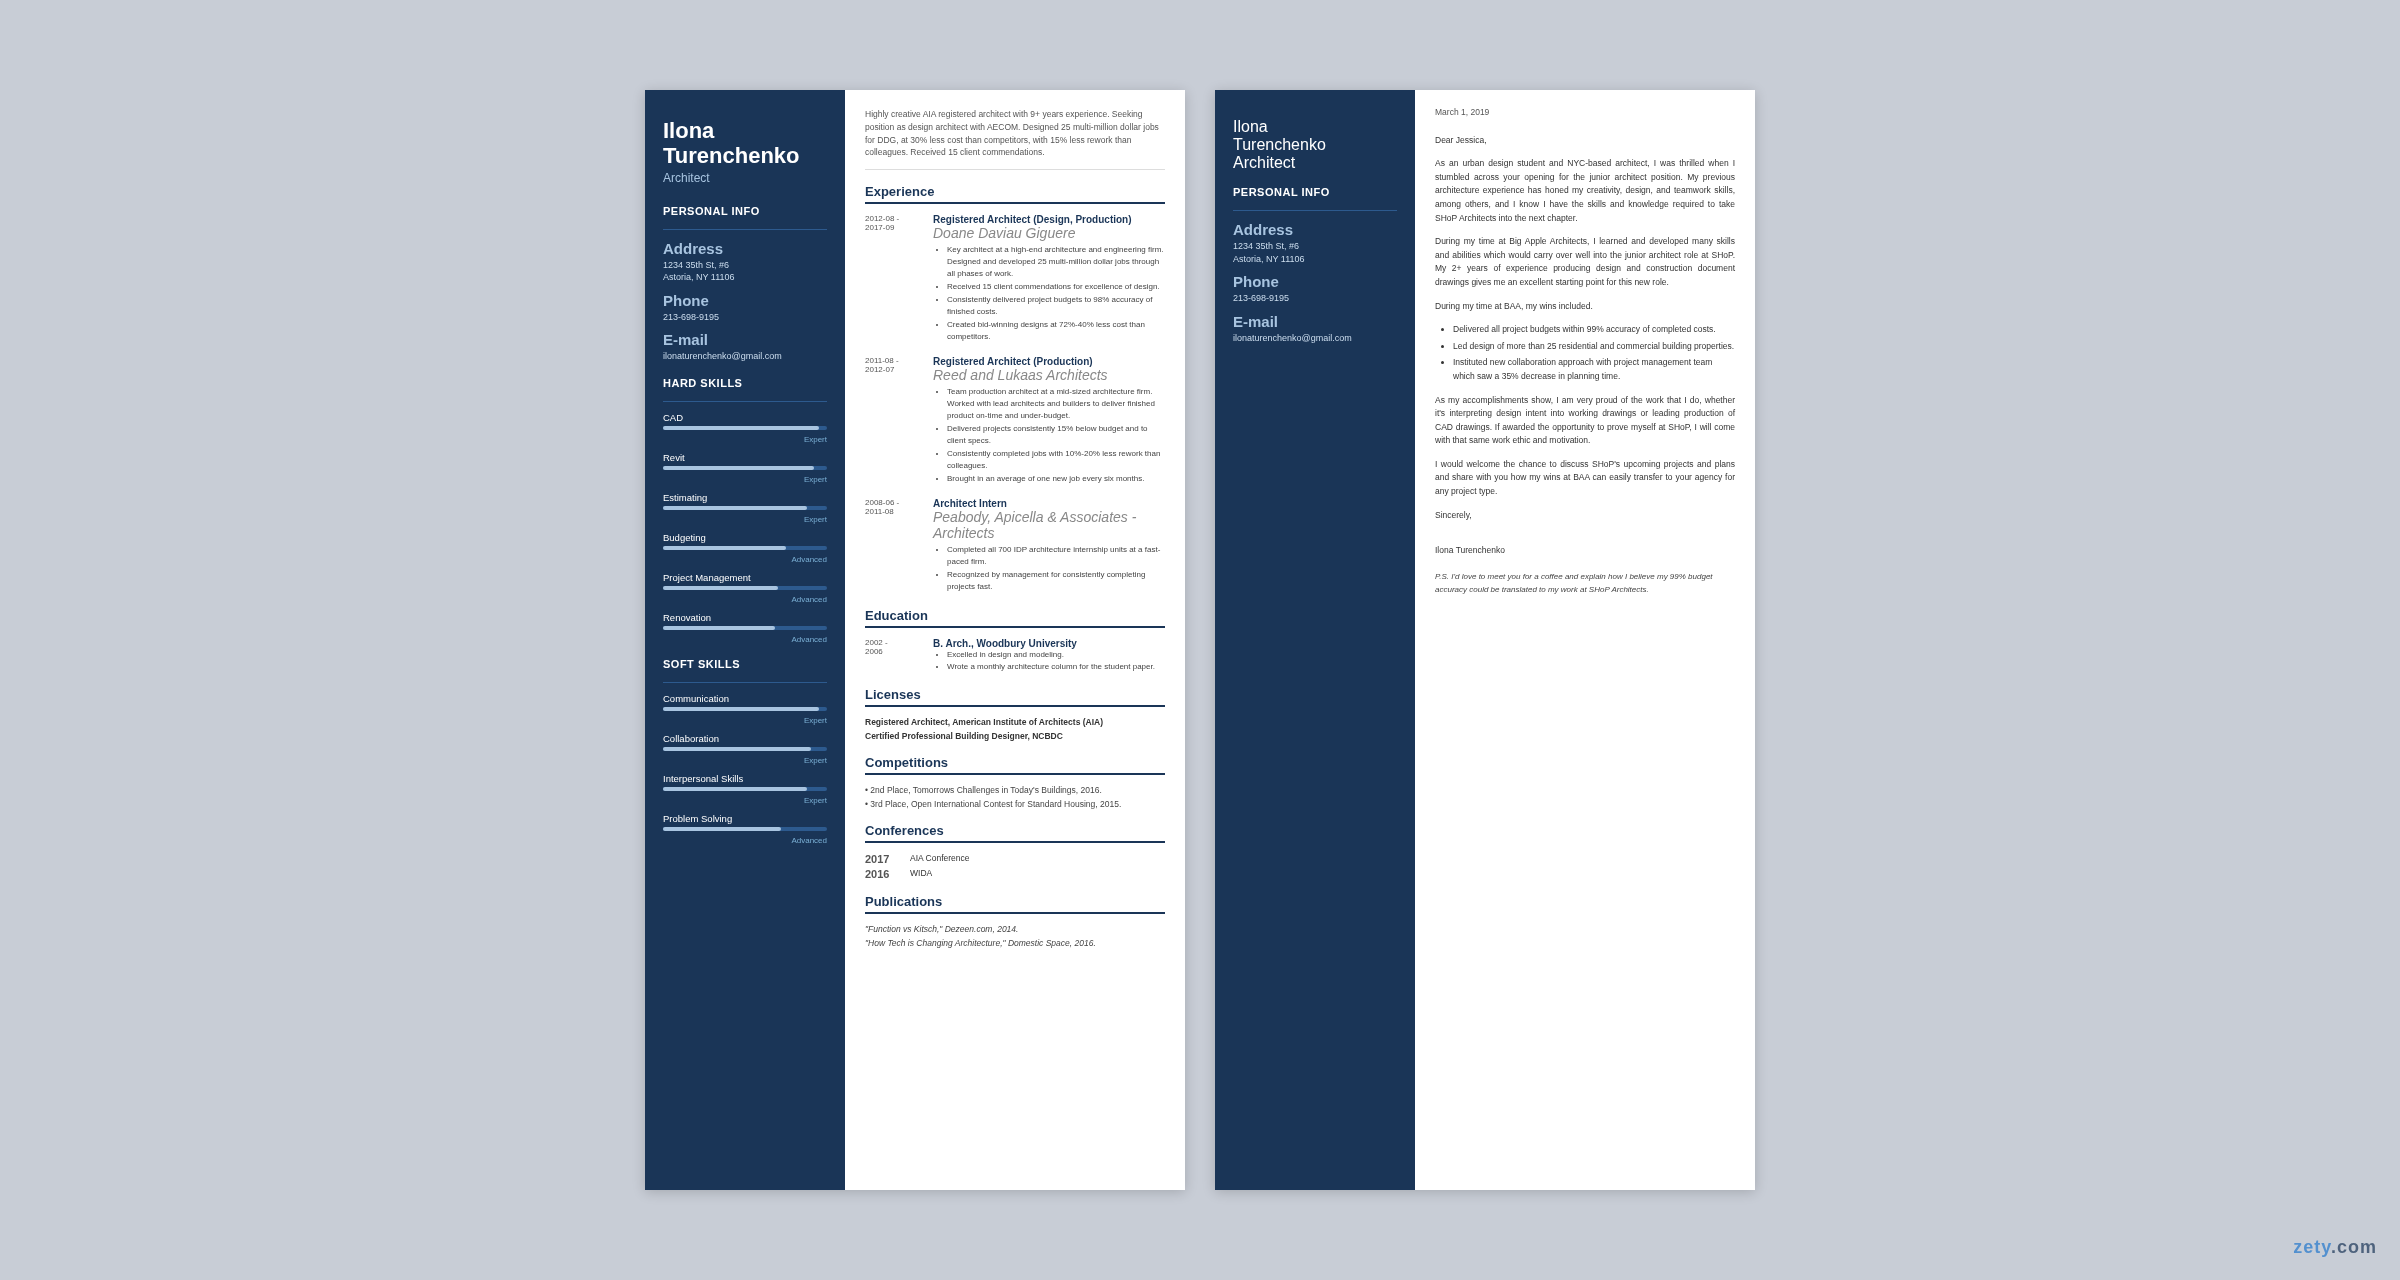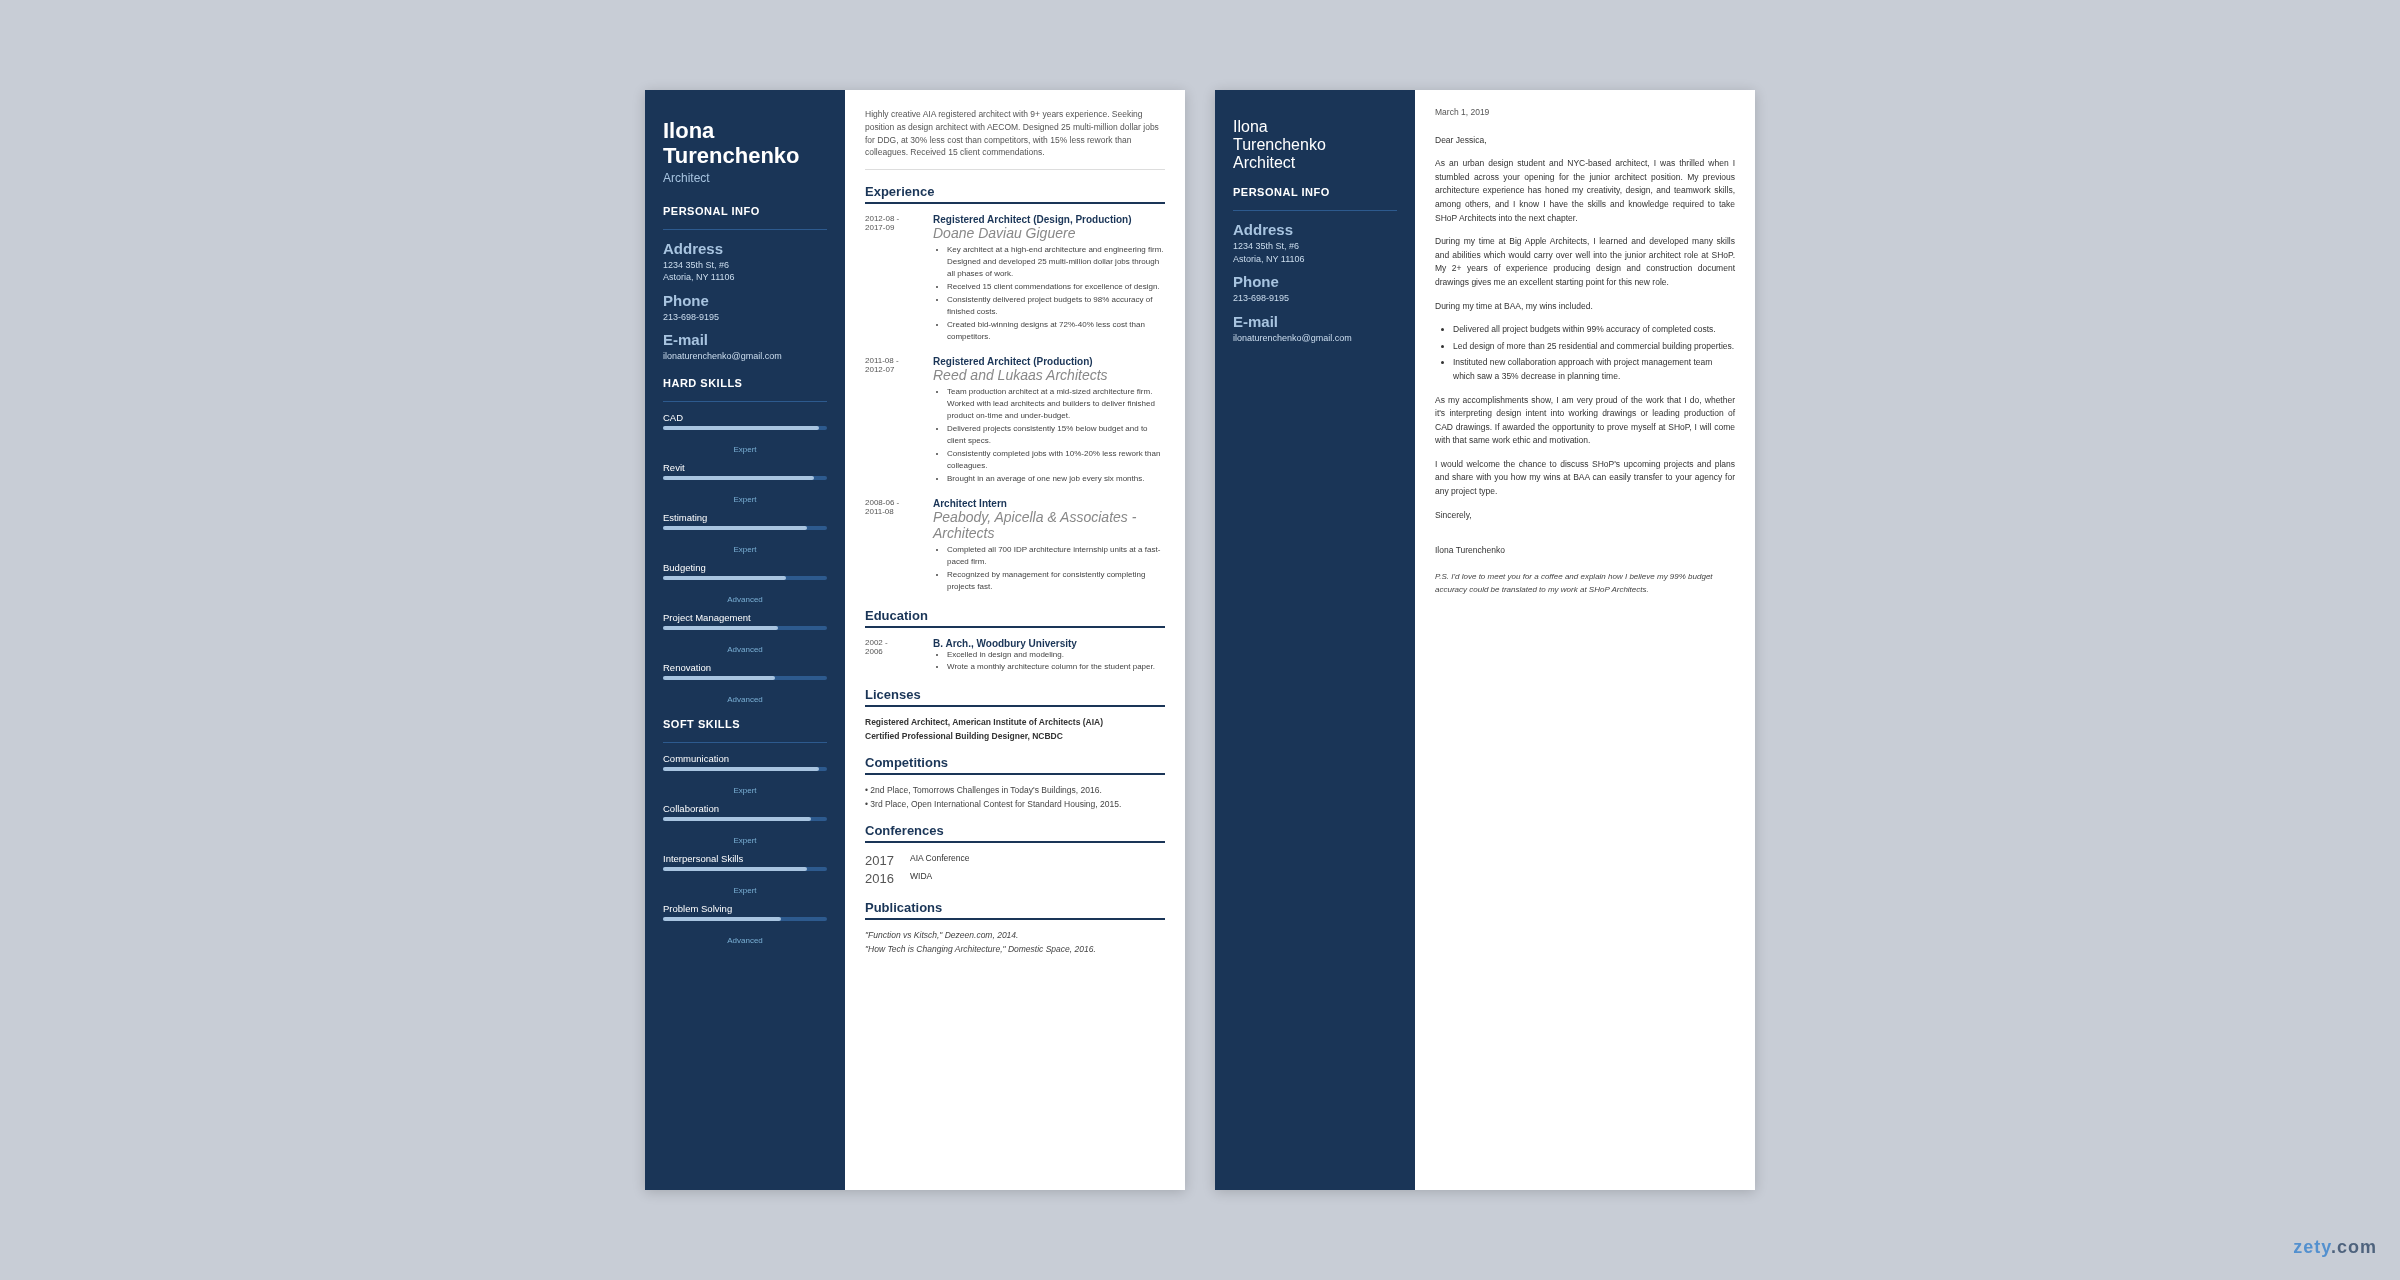--- a/index.html
+++ b/index.html
@@ -81,22 +81,22 @@
       width: 100%;
     }
     .skill-bar-fill {
       background: #a8c4e0;
       height: 4px;
       border-radius: 2px;
     }
     .skill-level {
       font-size: 8px;
       color: #7aafd4;
-      text-align: center;
-      margin-top: 15px;
+      text-align: right;
+      margin-top: 5px;
     }
     
     .resume-main {
       flex: 1;
       padding: 18px 20px;
       font-size: 9px;
       color: #333;
     }
     .resume-intro {
       font-size: 8.5px;
@@ -125,21 +125,21 @@
     .clearfix::after { content: ''; display: table; clear: both; }
     .edu-entry { margin-bottom: 10px; }
     .edu-dates { font-size: 8px; color: #555; float: left; width: 60px; }
     .edu-content { margin-left: 68px; }
     .edu-degree { font-size: 10px; font-weight: bold; color: #1a3557; }
     .edu-bullets { list-style: disc; padding-left: 14px; }
     .edu-bullets li { font-size: 8px; color: #444; line-height: 1.5; }
     .license-item { font-size: 8.5px; color: #333; margin-bottom: 4px; font-weight: bold; }
     .comp-item { font-size: 8.5px; color: #444; margin-bottom: 4px; }
     .conf-entry { display: flex; margin-bottom: 3px; }
-    .conf-year { font-size: 13px; color: #555; width: 45px; flex-shrink: 0; }
+    .conf-year { font-size: 11px; color: #555; width: 45px; flex-shrink: 0; font-weight: bold; }
     .conf-name { font-size: 8.5px; color: #333; }
     .pub-item { font-size: 8.5px; color: #444; margin-bottom: 4px; font-style: italic; }
 
     
     .cover-letter {
       width: 540px;
       background: #fff;
       display: flex;
       box-shadow: 0 2px 12px rgba(0,0,0,0.18);
       min-height: 1100px;

